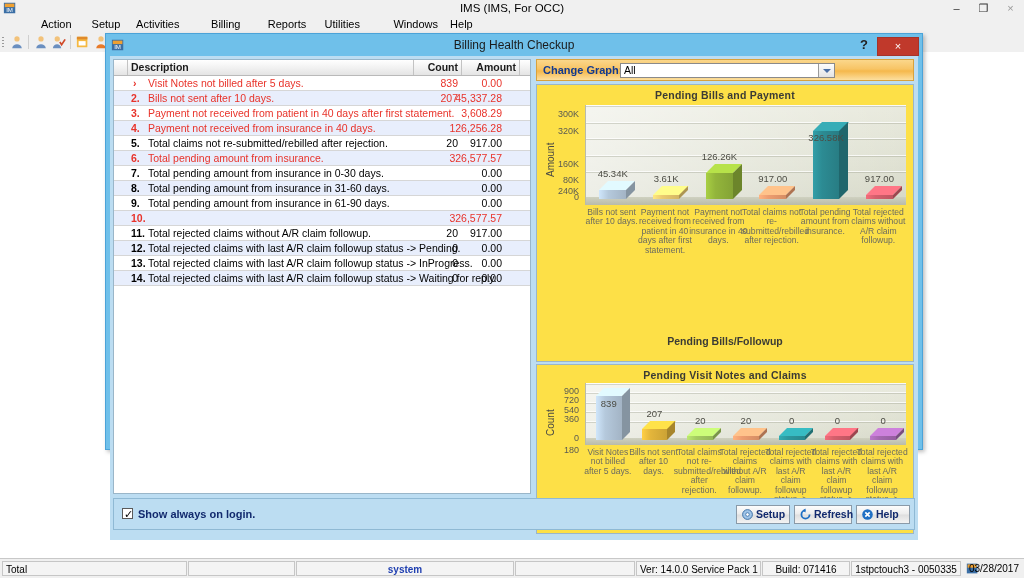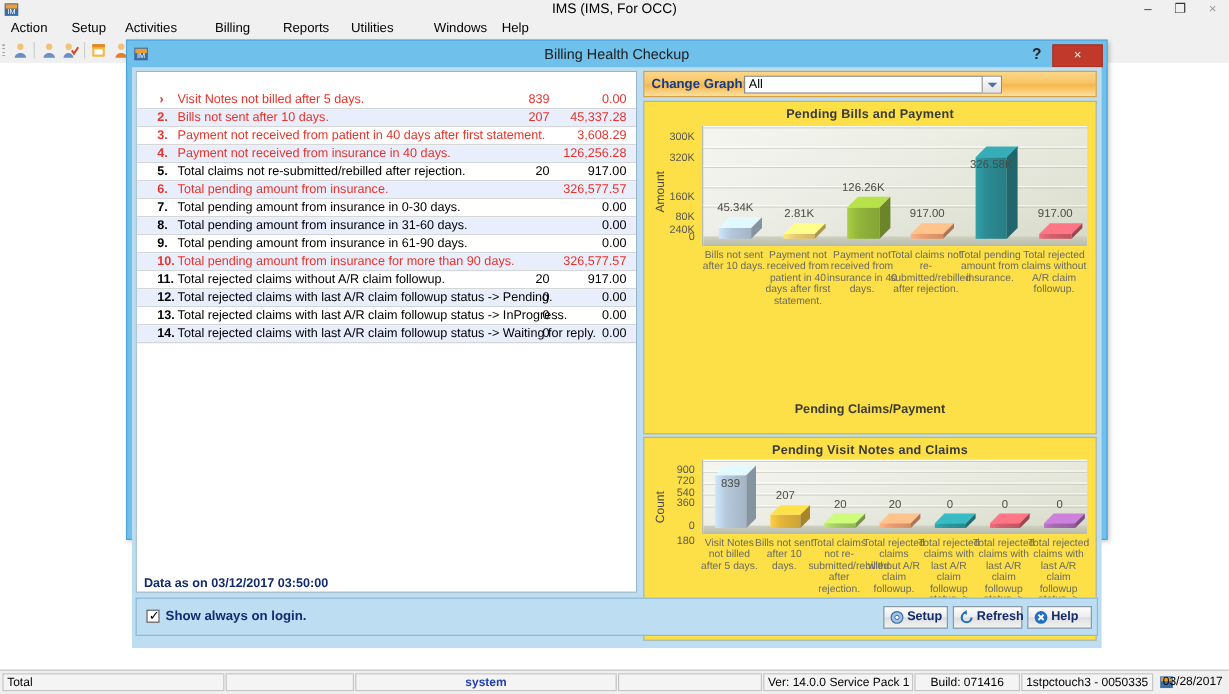--- a/index.html
+++ b/index.html
@@ -24,21 +24,21 @@
   .winbtn{position:absolute;top:0;height:16px;width:27px;line-height:16px;text-align:center;font-size:11px;color:#333;}
   #btn-min{right:54px;}
   #btn-max{right:27px;}
   #btn-close{right:0px;color:#999;}
   #app-menubar{
     position:absolute;left:0;top:16px;width:1024px;height:16px;
     background:#f0f0f0;
   }
   .menu-item{
     position:absolute;top:0;height:16px;line-height:16px;font-size:11px;color:#000;
-    padding:0 5px;cursor:default;
+    padding:0 5px;cursor:default;margin-left:32px;
   }
   #app-toolbar{
     position:absolute;left:0;top:32px;width:1024px;height:20px;
     background:#f0f0f0;border-bottom:1px solid #d5d5d5;
   }
   .tb-icon{position:absolute;top:3px;width:14px;height:14px;}
   .tb-sep{position:absolute;top:3px;width:1px;height:14px;background:#cfcfcf;}
   .grip{position:absolute;left:2px;top:5px;width:2px;height:10px;
      background:repeating-linear-gradient(to bottom,#9a9a9a 0 1px,transparent 1px 3px);}
   #mdi-area{
@@ -95,21 +95,21 @@
   #gh-tail{left:406px;width:10px;border-right:none;}
   #grid-rows{position:absolute;left:0;top:16px;width:416px;height:402px;overflow:hidden;}
   .grow{position:relative;height:15px;border-bottom:1px solid #d6d6d6;box-sizing:border-box;}
   .grow.alt{background:#e8eefc;}
   .grow.plain{background:#ffffff;}
   .g-num{position:absolute;left:17px;top:0;height:14px;line-height:14px;font-size:10.5px;font-weight:bold;}
   .g-desc{position:absolute;left:34px;top:0;height:14px;line-height:14px;font-size:10.5px;white-space:nowrap;}
   .g-arrow{position:absolute;left:19px;top:0;height:14px;line-height:14px;font-size:10.5px;font-weight:bold;}
   .g-count{position:absolute;left:300px;top:0;width:44px;height:14px;line-height:14px;
      font-size:10.5px;text-align:right;}
-  .g-amount{position:absolute;left:350px;top:0;width:58px;height:14px;line-height:14px;
+  .g-amount{position:absolute;left:330px;top:0;width:58px;height:14px;line-height:14px;
      font-size:10.5px;text-align:right;}
   .red{color:#e8332a;}
   .blk{color:#000000;}
   #data-asof{
     position:absolute;left:6px;top:418px;height:16px;line-height:16px;
     font-size:10.5px;font-weight:bold;color:#122a6e;
   }
   
   #change-graph-bar{
     position:absolute;left:426px;top:3px;width:378px;height:22px;
@@ -249,20 +249,27 @@
         <text x="7.5" y="12" font-size="7" fill="#ffffff" text-anchor="middle" font-family="Liberation Sans, sans-serif">IM</text>
       </svg>
       <div id="child-title">Billing Health Checkup</div>
       <div id="child-help">?</div>
       <div id="child-close">×</div>
     </div>
 
     <div id="child-body">
 
       <div id="grid-panel">
+        <div id="grid-head">
+          <div class="gh" id="gh-spacer"></div>
+          <div class="gh" id="gh-desc">Description</div>
+          <div class="gh" id="gh-count">Count</div>
+          <div class="gh" id="gh-amount">Amount</div>
+          <div class="gh" id="gh-tail"></div>
+        </div>
         <div id="grid-rows">
             <div class="grow plain">
               <div class="g-arrow red">›</div>
               <div class="g-desc red">Visit Notes not billed after 5 days.</div>
               <div class="g-count red">839</div>
               <div class="g-amount red">0.00</div>
             </div>
             <div class="grow alt">
               <div class="g-num red">2.</div>
               <div class="g-desc red">Bills not sent after 10 days.</div>
@@ -306,21 +313,20 @@
               <div class="g-amount blk">0.00</div>
             </div>
             <div class="grow plain">
               <div class="g-num blk">9.</div>
               <div class="g-desc blk">Total pending amount from insurance in 61-90 days.</div>
               <div class="g-count blk"></div>
               <div class="g-amount blk">0.00</div>
             </div>
             <div class="grow alt">
               <div class="g-num red">10.</div>
-              <div class="g-desc red">Total pending amount from insurance for more than 90 days.</div>
               <div class="g-count red"></div>
               <div class="g-amount red">326,577.57</div>
             </div>
             <div class="grow plain">
               <div class="g-num blk">11.</div>
               <div class="g-desc blk">Total rejected claims without A/R claim followup.</div>
               <div class="g-count blk">20</div>
               <div class="g-amount blk">917.00</div>
             </div>
             <div class="grow alt">
@@ -335,21 +341,20 @@
               <div class="g-count blk">0</div>
               <div class="g-amount blk">0.00</div>
             </div>
             <div class="grow alt">
               <div class="g-num blk">14.</div>
               <div class="g-desc blk">Total rejected claims with last A/R claim followup status -&gt; Waiting for reply.</div>
               <div class="g-count blk">0</div>
               <div class="g-amount blk">0.00</div>
             </div>
           </div>
-        <div id="data-asof">Data as on 03/12/2017 03:50:00</div>
       </div>
 
       <div id="change-graph-bar">
         <div id="cg-label">Change Graph:</div>
         <div id="cg-select">
           <div id="cg-value">All</div>
           <div id="cg-arrowbox">
               <div id="cg-arrow"></div>
             </div>
         </div>
@@ -405,23 +410,23 @@
             </div>
           </div>
         <div id="c1-labels">
             <div class="xlab" style="left: 44.8px; width: 59.7333px; top: 123px;">Bills not sent after 10 days.</div>
             <div class="xlab" style="left: 98.1333px; width: 59.7333px; top: 123px;">Payment not received from patient in 40 days after first statement.</div>
             <div class="xlab" style="left: 151.467px; width: 59.7333px; top: 123px;">Payment not received from insurance in 40 days.</div>
             <div class="xlab" style="left: 204.8px; width: 59.7333px; top: 123px;">Total claims not re-submitted/rebilled after rejection.</div>
             <div class="xlab" style="left: 258.133px; width: 59.7333px; top: 123px;">Total pending amount from insurance.</div>
             <div class="xlab" style="left: 311.467px; width: 59.7333px; top: 123px;">Total rejected claims without A/R claim followup.</div>
           </div>
-        <div class="chart-footer" id="c1-footer" style="top:250px">Pending Claims/Payment</div>
+        <div class="chart-footer" id="c1-footer" style="top:250px">Pending Bills/Followup</div>
       <div class="bar-val" style="left: 54.9333px; width: 41.6px; top: 82.5925px;">45.34K</div>
-          <div class="bar-val" style="left: 108.267px; width: 41.6px; top: 88px;">2.81K</div>
+          <div class="bar-val" style="left: 108.267px; width: 41.6px; top: 88px;">3.61K</div>
           <div class="bar-val" style="left: 161.6px; width: 41.6px; top: 65.8018px;">126.26K</div>
           <div class="bar-val" style="left: 214.933px; width: 41.6px; top: 88px;">917.00</div>
           <div class="bar-val" style="left: 268.267px; width: 41.6px; top: 47.2352px;">326.58K</div>
           <div class="bar-val" style="left: 321.6px; width: 41.6px; top: 88px;">917.00</div>
         </div>
 
       <div class="chart-panel" id="chart2">
         <div class="chart-title">Pending Visit Notes and Claims</div>
         <div id="c2-yaxis">
             <div class="ylabel" style="left: 8px; top: 71px;">Count</div>

